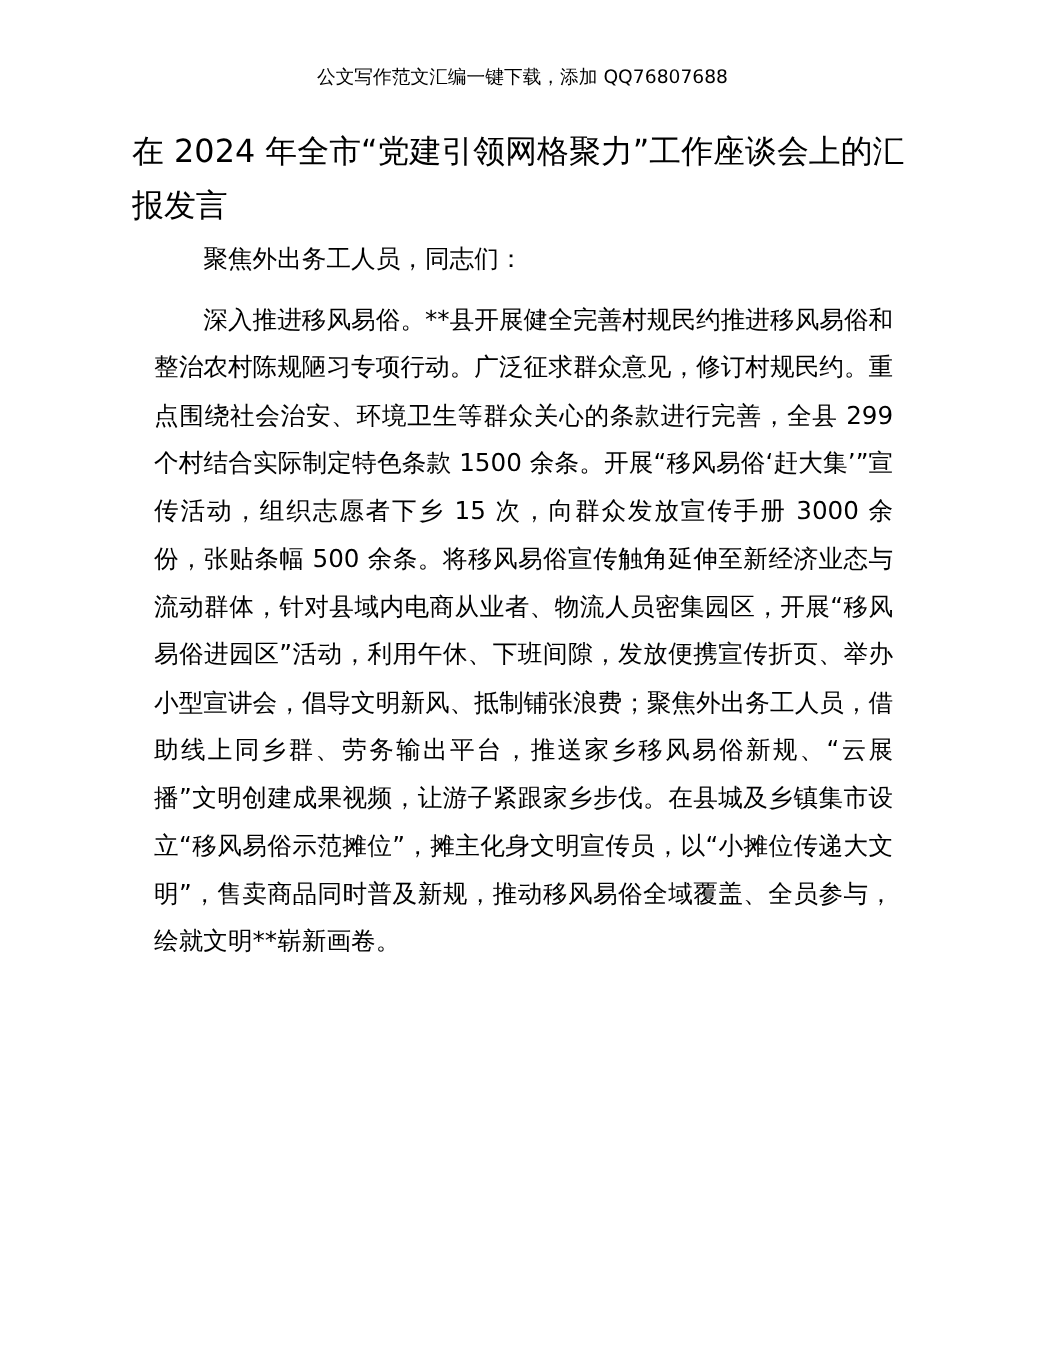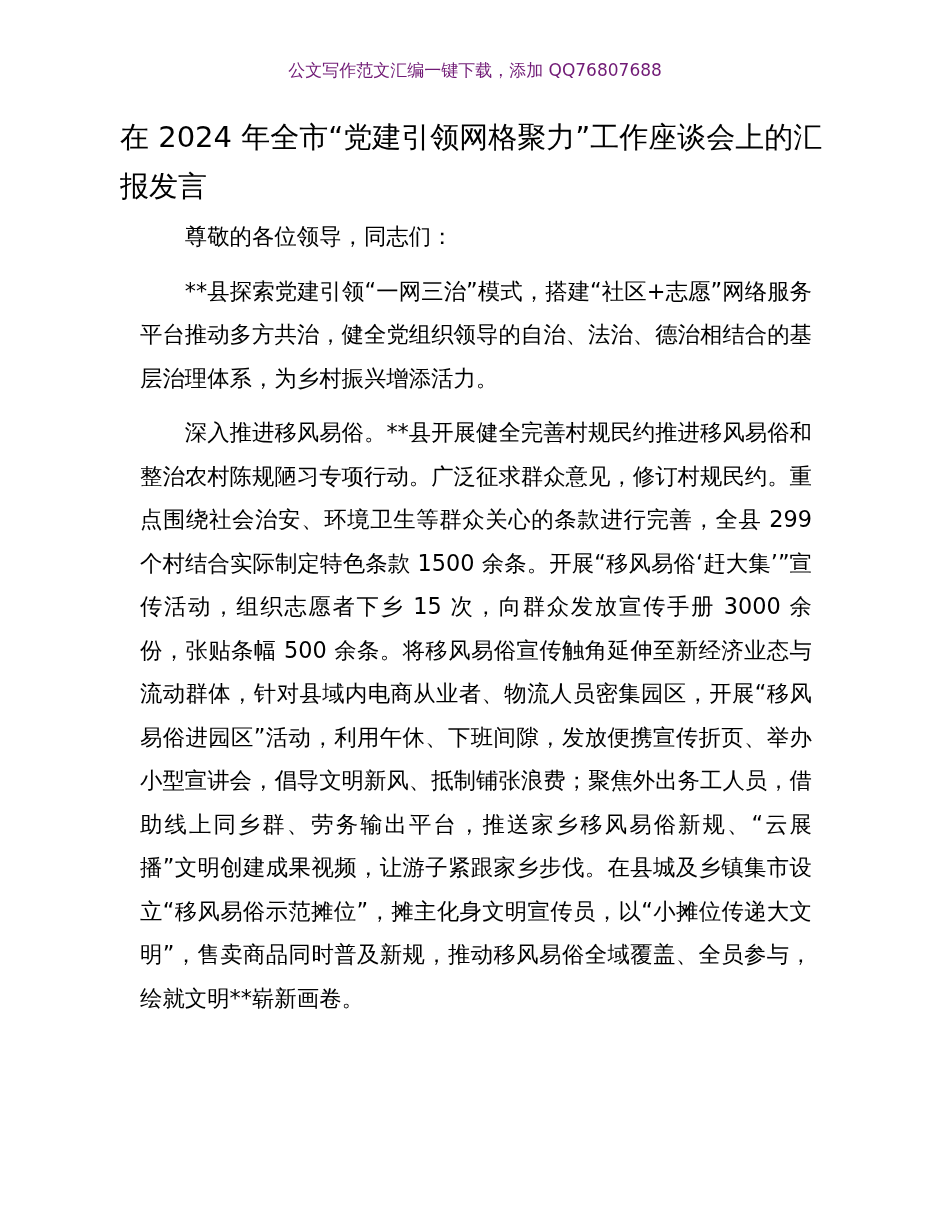--- a/index.html
+++ b/index.html
@@ -23,21 +23,21 @@
       background: #ffffff;
     }
     .header-banner {
       position: absolute;
       top: 58px;
       left: 0;
       width: 950px;
       text-align: center;
       font-size: 17px;
       line-height: 24px;
-      color: #701a75;
+      color: #000000;
       letter-spacing: 0px;
     }
     .title {
       position: absolute;
       top: 113px;
       left: 120px;
       width: 710px;
       font-size: 29px;
       line-height: 49px;
       font-weight: normal;
@@ -67,17 +67,16 @@
   </style>
 </head>
 <body>
 
 <div class="page">
   <div class="header-banner">公文写作范文汇编一键下载，添加 QQ76807688</div>
 
   <h1 class="title">在 2024 年全市“党建引领网格聚力”工作座谈会上的汇报发言</h1>
 
   <div class="body-text">
-    <p class="para salutation">尊敬的各位领导，同志们：</p>
-    <p class="para p1">**县探索党建引领“一网三治”模式，搭建“社区+志愿”网络服务平台推动多方共治，健全党组织领导的自治、法治、德治相结合的基层治理体系，为乡村振兴增添活力。</p>
+    <p class="para salutation">聚焦外出务工人员，同志们：</p>
     <p class="para p2">深入推进移风易俗。**县开展健全完善村规民约推进移风易俗和整治农村陈规陋习专项行动。广泛征求群众意见，修订村规民约。重点围绕社会治安、环境卫生等群众关心的条款进行完善，全县 299 个村结合实际制定特色条款 1500 余条。开展“移风易俗‘赶大集’”宣传活动，组织志愿者下乡 15 次，向群众发放宣传手册 3000 余份，张贴条幅 500 余条。将移风易俗宣传触角延伸至新经济业态与流动群体，针对县域内电商从业者、物流人员密集园区，开展“移风易俗进园区”活动，利用午休、下班间隙，发放便携宣传折页、举办小型宣讲会，倡导文明新风、抵制铺张浪费；聚焦外出务工人员，借助线上同乡群、劳务输出平台，推送家乡移风易俗新规、“云展播”文明创建成果视频，让游子紧跟家乡步伐。在县城及乡镇集市设立“移风易俗示范摊位”，摊主化身文明宣传员，以“小摊位传递大文明”，售卖商品同时普及新规，推动移风易俗全域覆盖、全员参与，绘就文明**崭新画卷。</p>
   </div>
 </div>
 
 </body></html>

